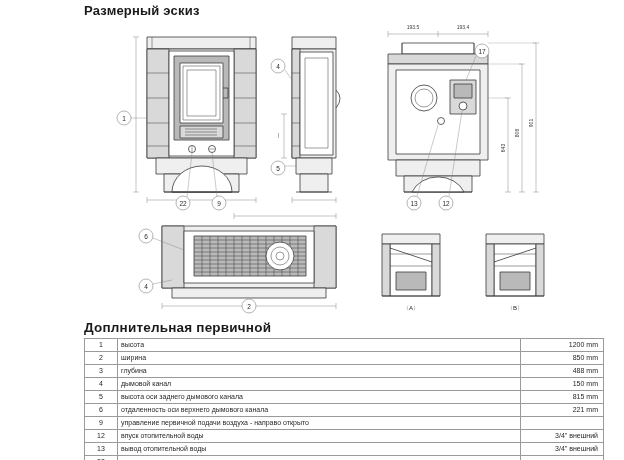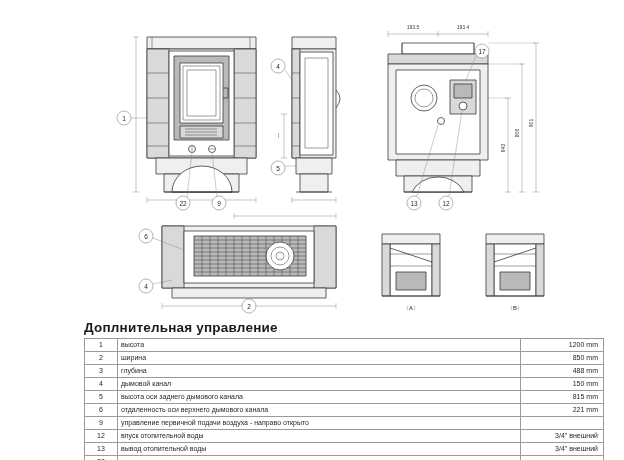--- a/index.html
+++ b/index.html
@@ -69,21 +69,22 @@
     text-align: right;
     padding-right: 5px;
     white-space: nowrap;
   }
 </style>
 </head>
 <body>
 
 <div class="page">
 
-  <div class="title" id="title-info">Доплнительная управление</div>
+  <div class="title" id="title-sketch">Размерный эскиз</div>
+  <div class="title" id="title-info">Доплнительная первичной</div>
 
   <div class="draw">
     <svg width="520" height="296" viewBox="0 0 520 296" xmlns="http://www.w3.org/2000/svg">
       <defs>
         <style>
           .ln   { fill:none; stroke:#3a3a3a; stroke-width:0.8; }
           .lnT  { fill:none; stroke:#3a3a3a; stroke-width:0.5; }
           .lnH  { fill:none; stroke:#9a9a9a; stroke-width:0.4; }
           .dim  { fill:none; stroke:#6a6a6a; stroke-width:0.4; }
           .lead { fill:none; stroke:#7a7a7a; stroke-width:0.4; }

